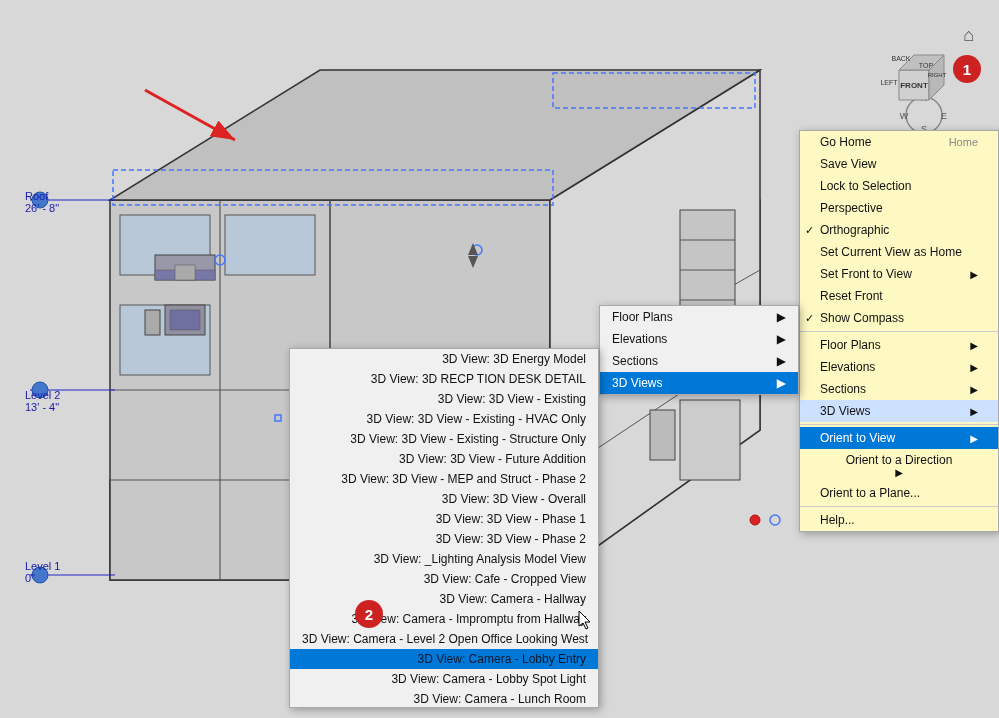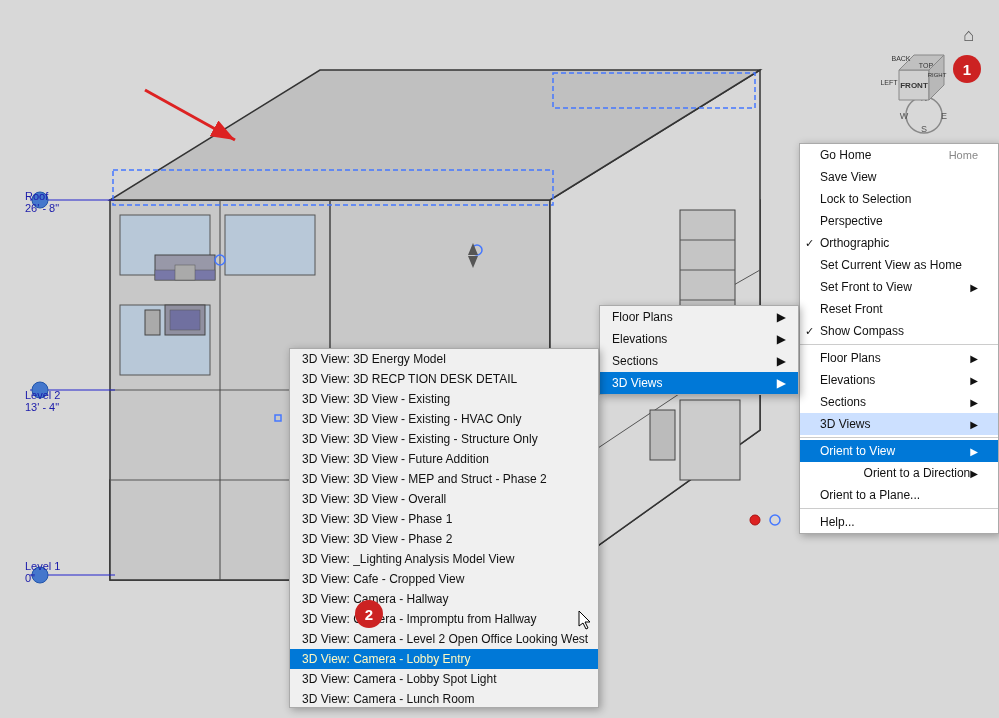--- a/index.html
+++ b/index.html
@@ -10,37 +10,37 @@
     
     #viewport { position: absolute; top: 0; left: 0; width: 999px; height: 718px; background: #e8e8e8; overflow: hidden; }
 
     
     #drawing-area { position: absolute; top: 0; left: 0; width: 100%; height: 100%; }
 
     
     #viewcube-area { position: absolute; top: 20px; right: 15px; width: 110px; height: 120px; }
 
     
-    #context-menu { position: absolute; top: 130px; right: 0px; width: 200px; background: #ffffff; border: 1px solid #aaa; box-shadow: 2px 2px 8px rgba(0,0,0,0.3); z-index: 100; margin-top: 13px; }
+    #context-menu { position: absolute; top: 130px; right: 0px; width: 200px; background: #fef9c3; border: 1px solid #aaa; box-shadow: 2px 2px 8px rgba(0,0,0,0.3); z-index: 100; }
     .menu-item { padding: 4px 20px; cursor: pointer; white-space: nowrap; color: #111; font-size: 12px; position: relative; display: flex; align-items: center; justify-content: space-between; }
     .menu-item.highlighted { background: #0078d7; color: white; }
     .menu-item.checked::before { content: '✓'; position: absolute; left: 5px; font-size: 11px; }
     .menu-separator { height: 1px; background: #ccc; margin: 2px 0; }
     .menu-item .arrow { font-size: 10px; }
     .menu-item .shortcut { color: #888; font-size: 11px; }
 
     
     #submenu-views { position: absolute; top: 300px; right: 200px; width: 200px; background: #f0f0f0; border: 1px solid #aaa; box-shadow: 2px 2px 8px rgba(0,0,0,0.3); z-index: 101; }
     .submenu-item { padding: 4px 12px; cursor: pointer; white-space: nowrap; color: #111; font-size: 12px; position: relative; display: flex; align-items: center; justify-content: space-between; }
     .submenu-item.active { background: #0078d7; color: white; }
 
     
     #views-3d-submenu { position: absolute; top: 348px; right: 200px; width: 310px; background: #f0f0f0; border: 1px solid #aaa; box-shadow: 2px 2px 8px rgba(0,0,0,0.3); z-index: 103; max-height: 360px; overflow-y: auto; }
-    .view-item { padding: 3px 12px; cursor: pointer; white-space: nowrap; color: #111; font-size: 12px; }
-    .view-item.selected { background: #0078d7; color: #fef9c3; }
+    .view-item { padding: 3px 12px; cursor: pointer; white-space: nowrap; color: #111; font-size: 12px; text-align: right; }
+    .view-item.selected { background: #0078d7; color: #0f172a; }
 
     
     #badge-1 { position: absolute; top: 55px; right: 18px; width: 28px; height: 28px; background: #cc2222; border-radius: 50%; display: flex; align-items: center; justify-content: center; color: white; font-size: 15px; font-weight: bold; z-index: 200; }
     #badge-2 { position: absolute; bottom: 90px; left: 355px; width: 28px; height: 28px; background: #cc2222; border-radius: 50%; display: flex; align-items: center; justify-content: center; color: white; font-size: 15px; font-weight: bold; z-index: 200; }
 
     
     #red-arrow { position: absolute; top: 80px; left: 135px; z-index: 50; }
 
     
     .level-label { position: absolute; left: 25px; color: #1a1aaa; font-size: 11px; font-weight: normal; }
@@ -221,21 +221,21 @@
     </div>
     <div class="menu-item" style="justify-content:space-between; background:#cce0ff;">
       <span>3D Views</span>
       <span class="arrow">▶</span>
     </div>
     <div class="menu-separator"></div>
     <div class="menu-item highlighted" style="justify-content:space-between;">
       <span>Orient to View</span>
       <span class="arrow">▶</span>
     </div>
-    <div class="menu-item" style="justify-content:flex-end;">
+    <div class="menu-item" style="justify-content:space-between;flex-direction:column;">
       <span>Orient to a Direction</span>
       <span class="arrow">▶</span>
     </div>
     <div class="menu-item">
       <span>Orient to a Plane...</span>
     </div>
     <div class="menu-separator"></div>
     <div class="menu-item">
       <span>Help...</span>
     </div>

